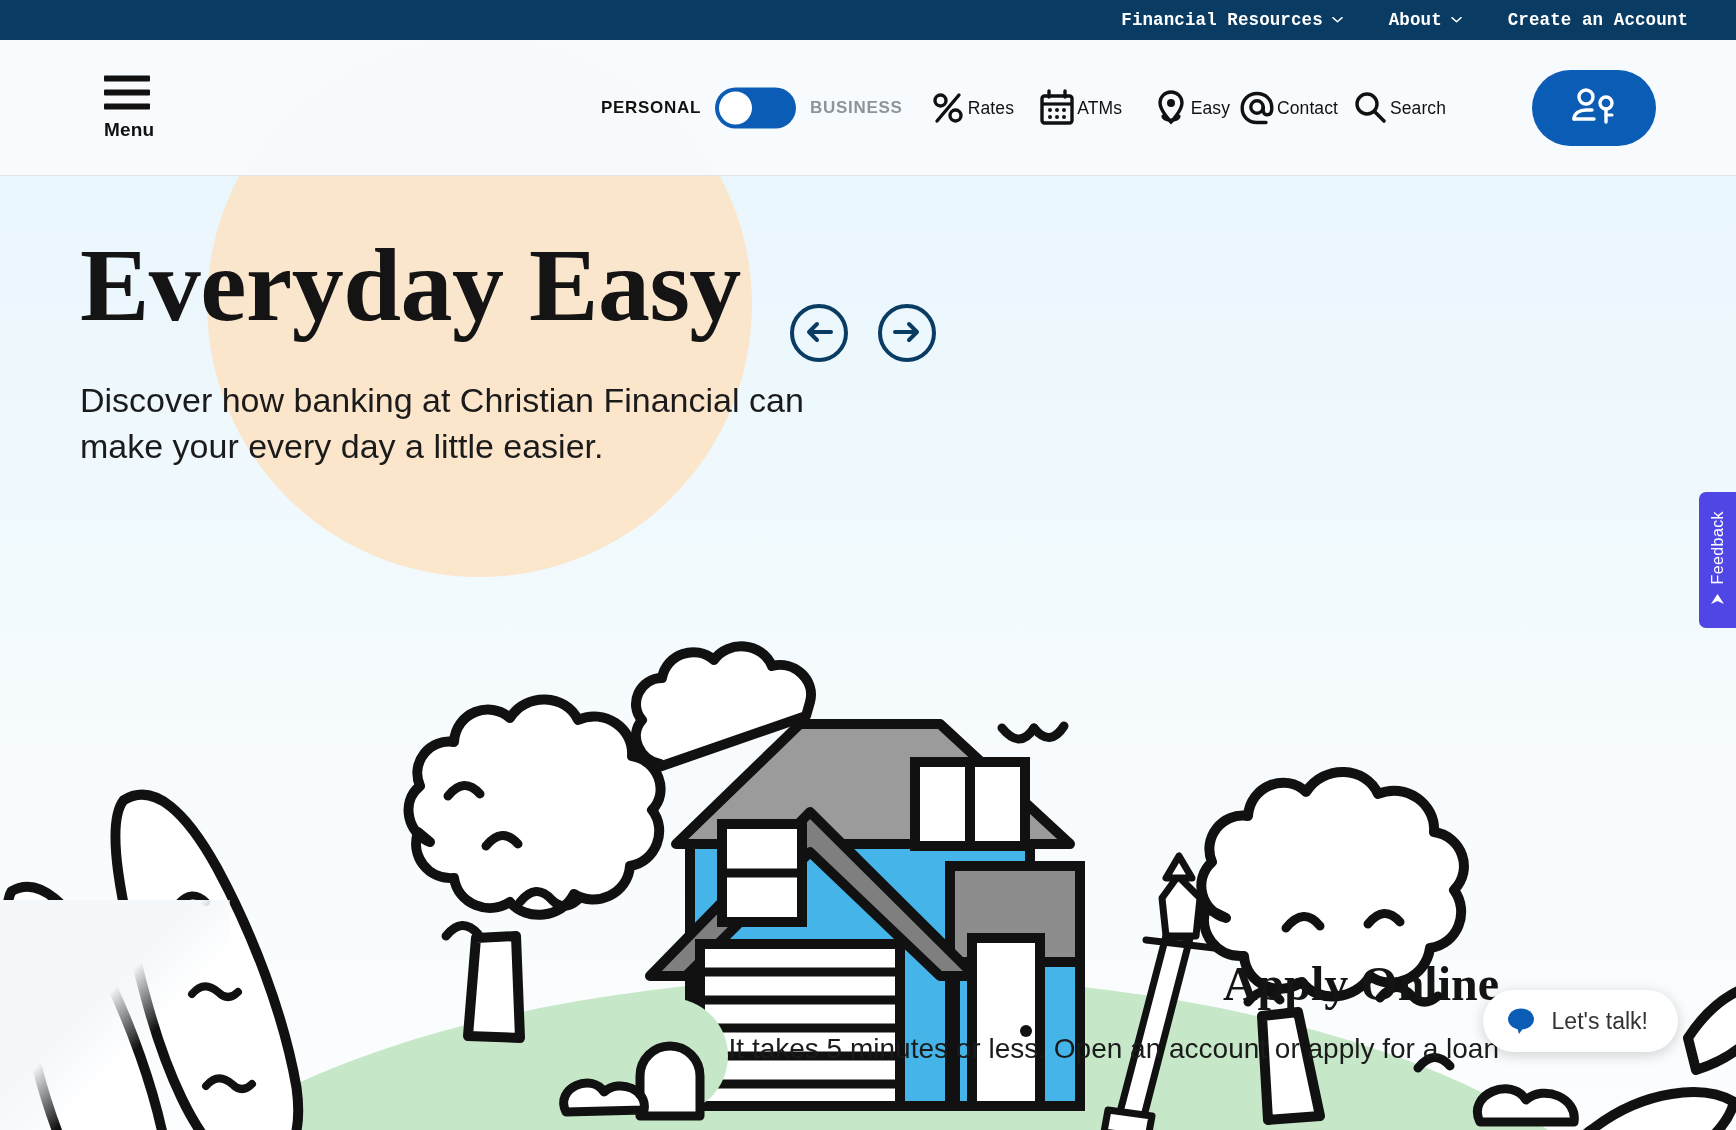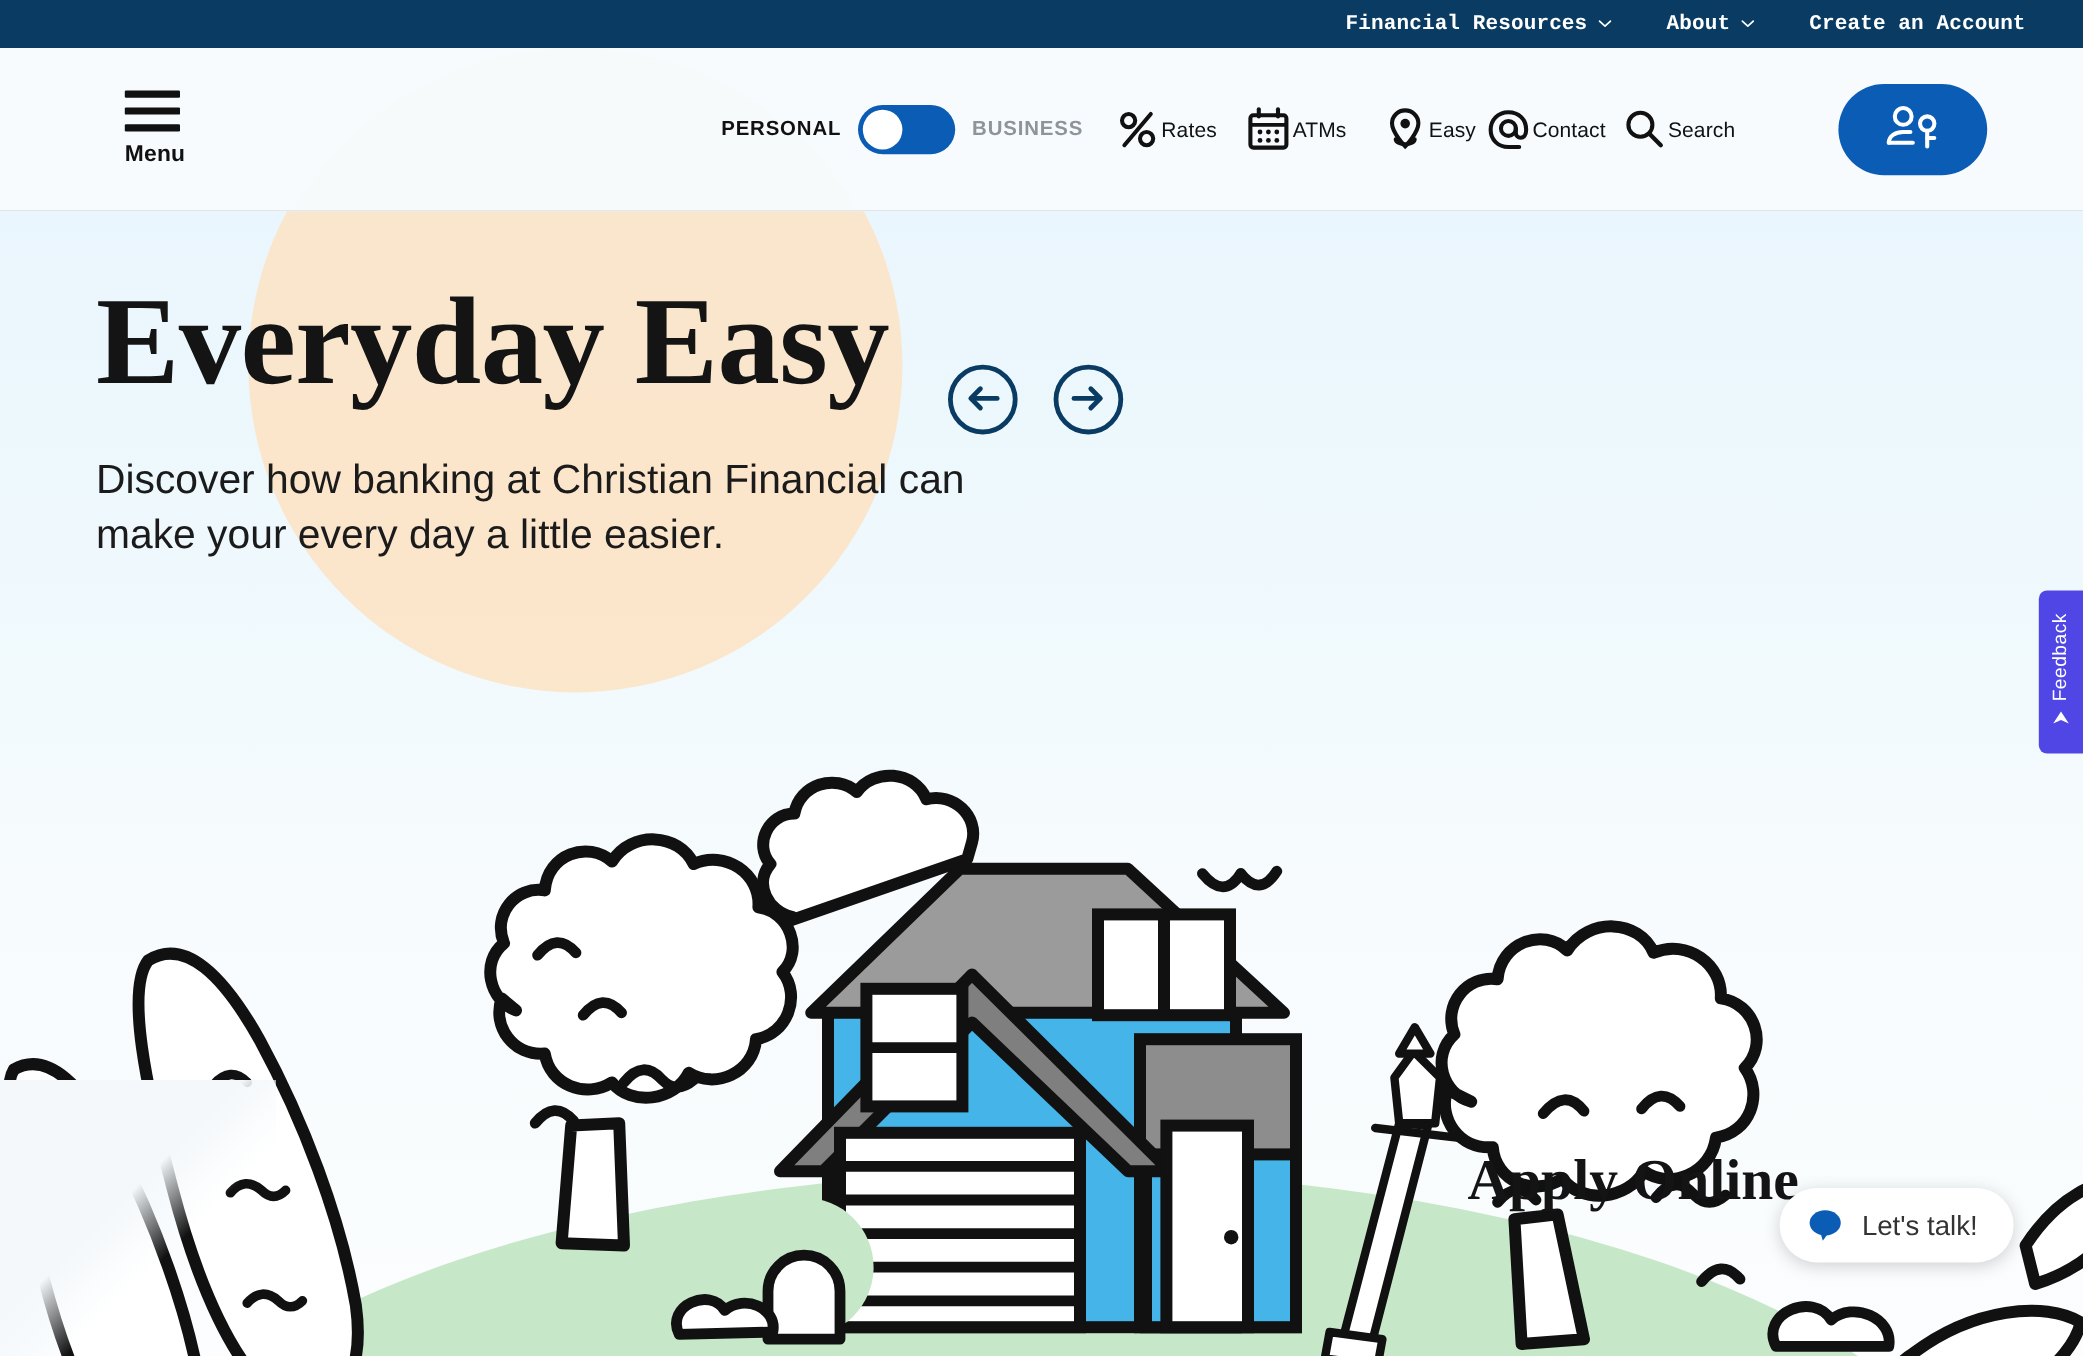--- a/index.html
+++ b/index.html
@@ -408,20 +408,21 @@
           <svg width="30" height="26" viewBox="0 0 30 26">
             <line x1="3" y1="13" x2="24" y2="13" stroke="#0a3c63" stroke-width="4" stroke-linecap="round"></line>
             <path d="M17 5 L25 13 L17 21" fill="none" stroke="#0a3c63" stroke-width="4" stroke-linecap="round" stroke-linejoin="round"></path>
           </svg>
         </span>
       </button>
     </div>
 
     <div class="hill-caption">
       <div class="apply-title">Apply Online</div>
+      <div class="apply-sub">It takes 5 minutes or less. Open an account or apply for a loan</div>
     </div>
 
     <div class="corner-fade"></div>
   </div>
 
   <div class="peach-top"></div>
 
   <div class="feedback">
     <span class="ftext">Feedback</span>
     <span class="farrow">

